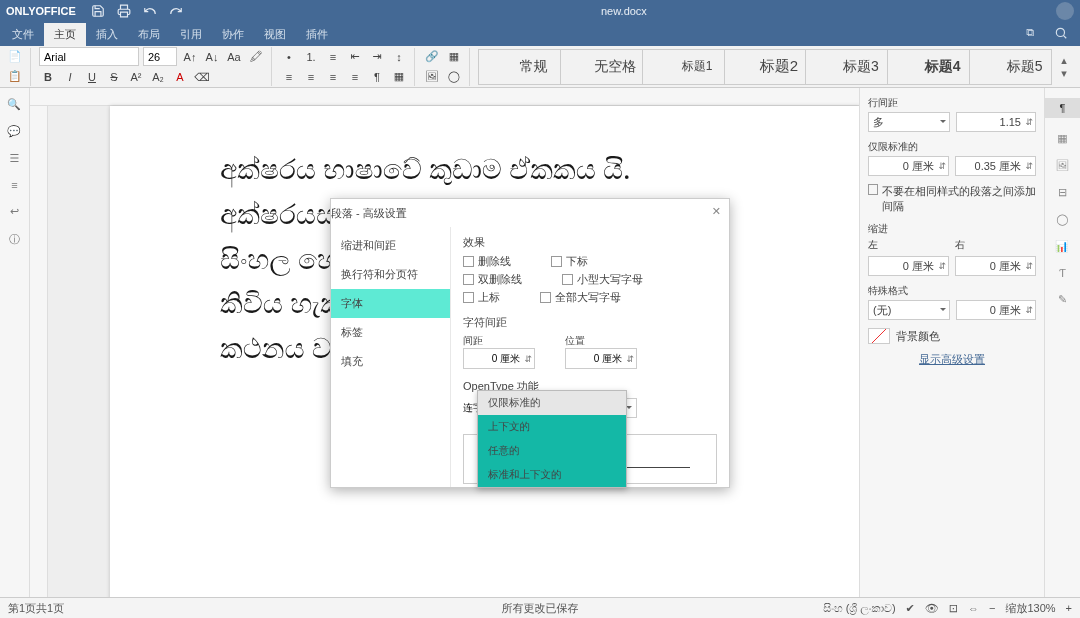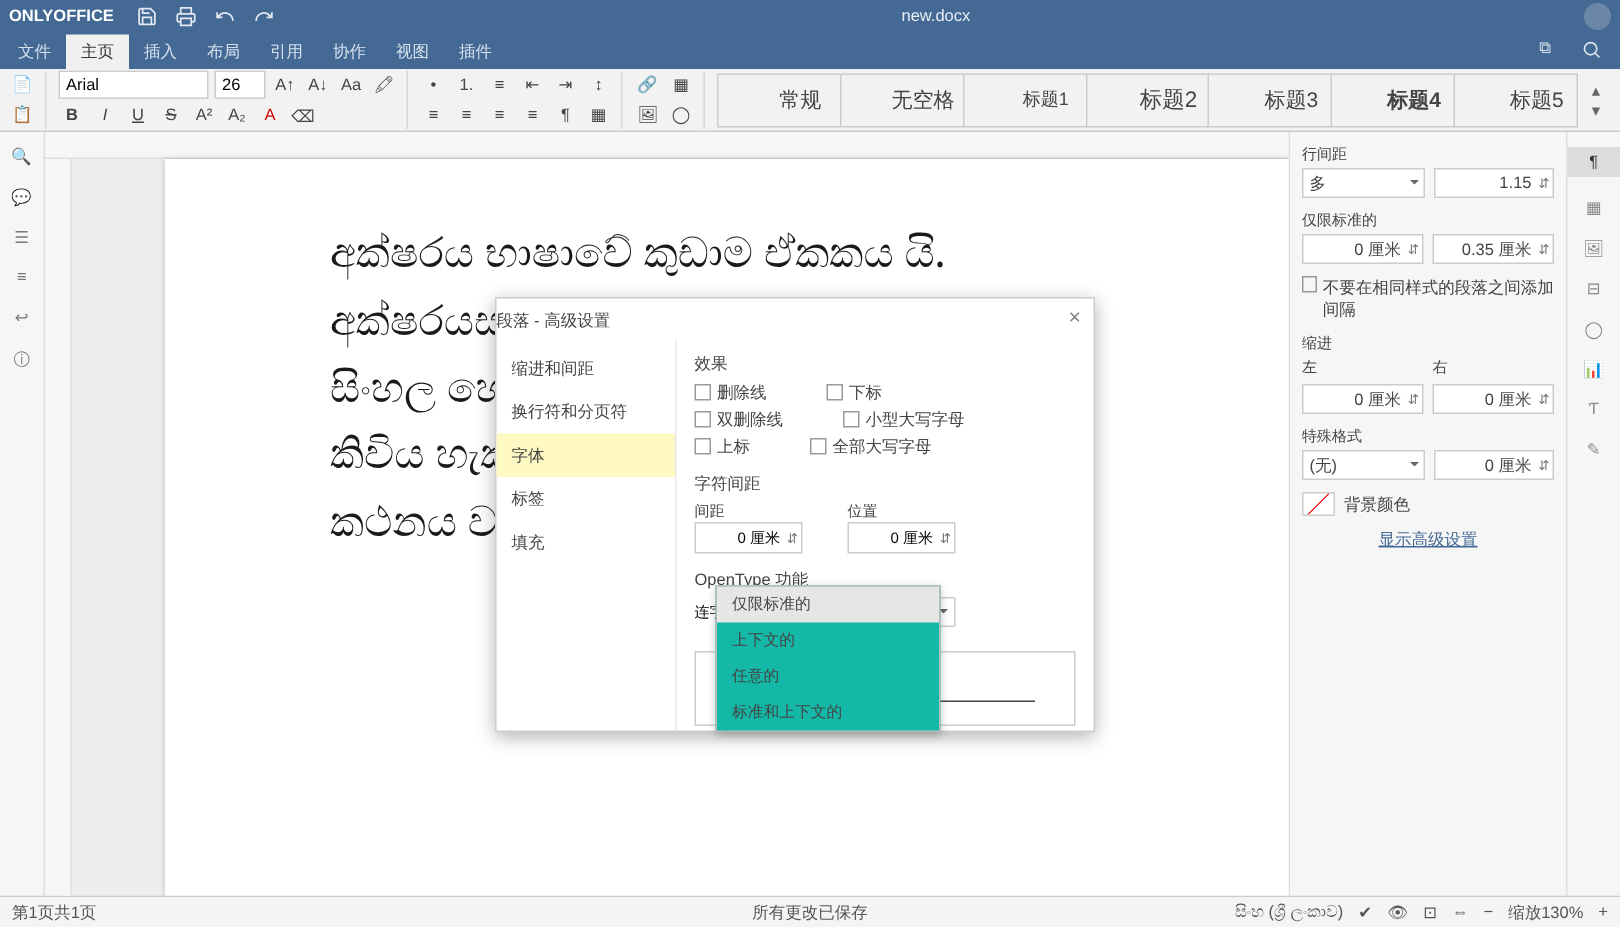--- a/index.html
+++ b/index.html
@@ -42,21 +42,21 @@
 .statusbar{height:21px;background:#f4f4f4;border-top:1px solid #ccc;display:flex;align-items:center;padding:0 8px;color:#555;font-size:10px;}
 .statusbar .sb-center{position:absolute;left:50%;transform:translateX(-50%);}
 .statusbar .sb-right{margin-left:auto;display:flex;align-items:center;gap:10px;}
 
 .dialog{position:absolute;left:330px;top:198px;width:400px;background:#fff;border:1px solid #ccc;box-shadow:0 3px 12px rgba(0,0,0,.3);z-index:50;}
 .dlg-title{height:28px;display:flex;align-items:center;justify-content:flex-start;color:#444;position:relative;border-bottom:0;}
 .dlg-close{position:absolute;right:8px;top:6px;color:#888;cursor:pointer;}
 .dlg-body{display:flex;height:260px;}
 .dlg-tabs{width:120px;border-right:1px solid #e8e8e8;padding-top:4px;}
 .dlg-tab{padding:7px 10px;color:#444;cursor:pointer;}
-.dlg-tab.active{background:#fef9c3;}
+.dlg-tab.active{background:#5eead4;}
 .dlg-content{flex:1;padding:8px 12px;}
 .dlg-section{color:#444;margin-bottom:4px;}
 .dlg-checkrow{display:flex;gap:40px;margin:3px 0;font-size:10.5px;color:#444;}
 .dlg-check{display:flex;align-items:center;gap:4px;}
 .dlg-box{width:11px;height:11px;border:1px solid #999;background:#fff;}
 .dlg-fields{display:flex;gap:30px;margin-top:2px;}
 .dlg-spin{width:72px;height:21px;border:1px solid #ccc;display:flex;align-items:center;justify-content:flex-end;padding:0 14px 0 4px;font-size:10px;position:relative;}
 .dlg-spin::after{content:"⇵";position:absolute;right:2px;color:#777;font-size:9px;}
 .dlg-select{height:20px;border:1px solid #ccc;flex:1;display:flex;align-items:center;padding:0 4px;font-size:10px;position:relative;margin-left:4px;}
 .dlg-select::after{content:"";position:absolute;right:4px;top:7px;border:3px solid transparent;border-top-color:#666;}

